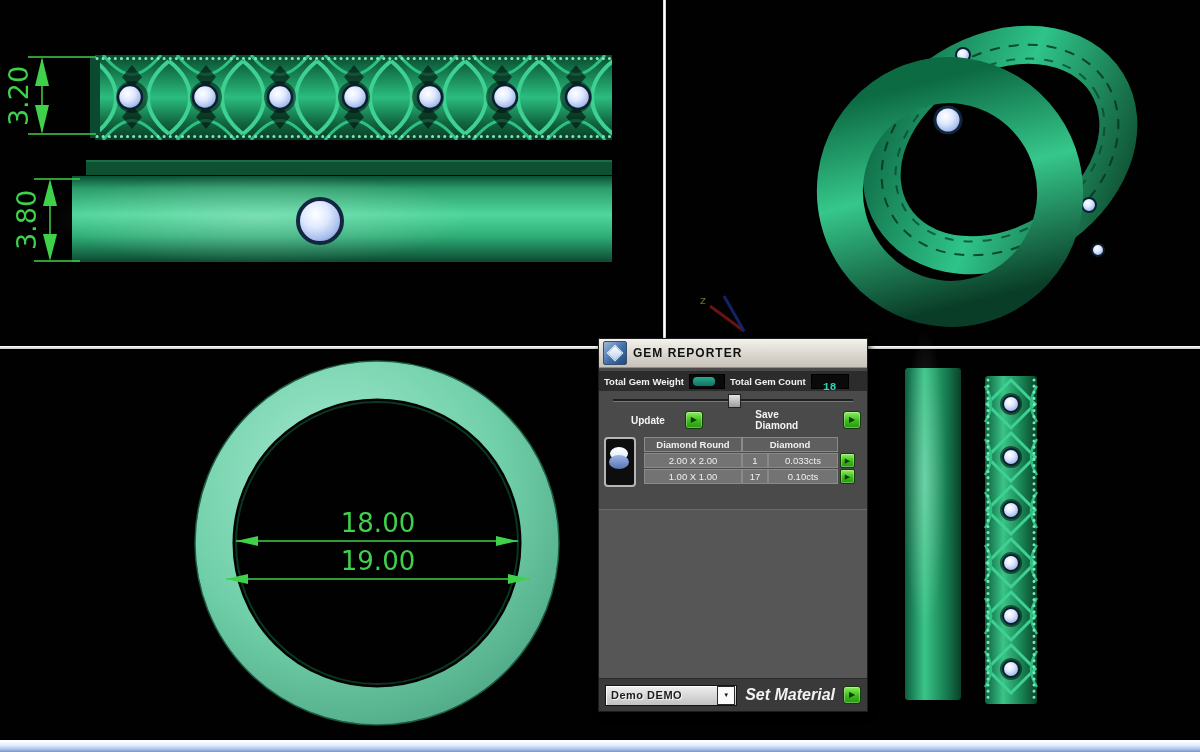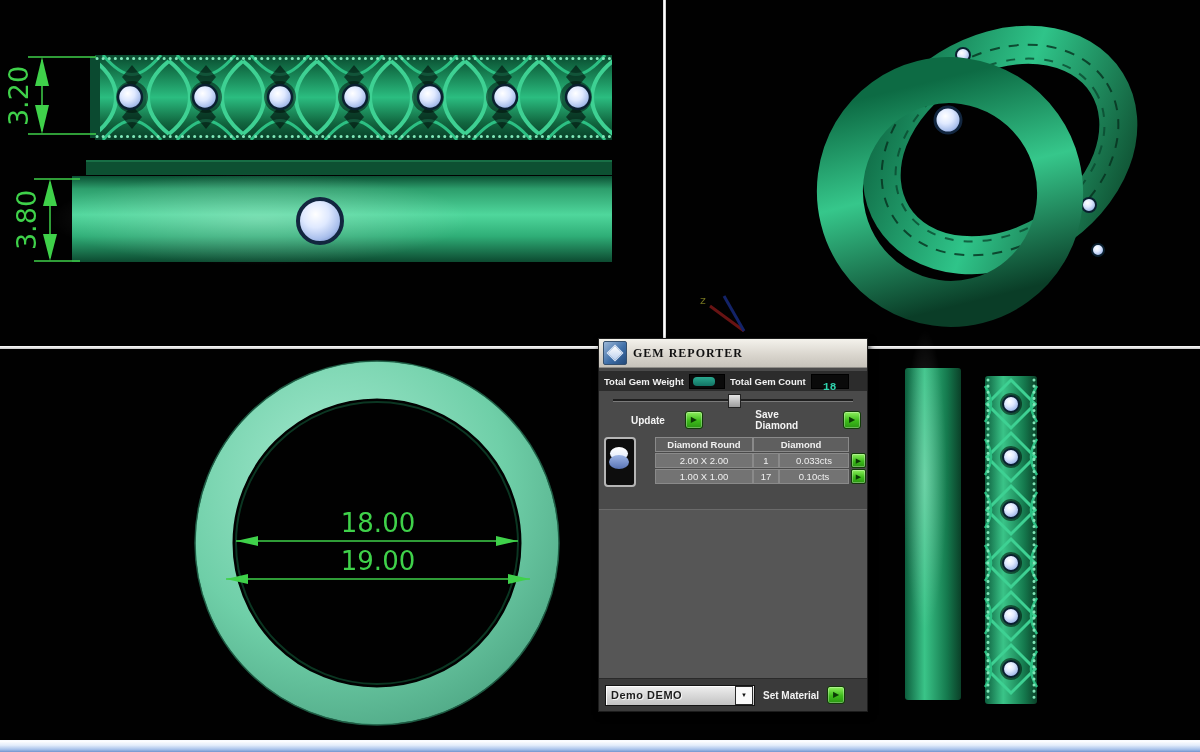--- a/index.html
+++ b/index.html
@@ -17,21 +17,21 @@
   
   .bottom-strip{position:absolute;left:0;top:740px;width:1200px;height:12px;z-index:5;
     background:linear-gradient(#ffffff,#e3edfb 35%,#a8c2ea 70%,#5d83c2 100%);
     border-top:1px solid #f8fbff;}
 
   
   .dialog{position:absolute;left:598px;top:338px;width:270px;height:374px;z-index:10;
     display:flex;flex-direction:column;background:#4a4a4a;border:1px solid #1c1c1c;
     box-shadow:2px 3px 6px rgba(0,0,0,.65);box-sizing:border-box;}
   .titlebar{height:28px;flex:0 0 28px;display:flex;align-items:center;gap:6px;padding:0 4px;
-    background:linear-gradient(#f4f2ec,#d8d4cc 60%,#c7c3bb);border-bottom:1px solid #8f8d88;font-family:Liberation Serif, serif;}
+    background:linear-gradient(#f4f2ec,#d8d4cc 60%,#c7c3bb);border-bottom:1px solid #8f8d88;}
   .titleicon{width:22px;height:22px;border-radius:2px;border:1px solid #35506e;
     background:linear-gradient(135deg,#9db8d8,#3f6fa8 55%,#244a7a);display:flex;align-items:center;justify-content:center;}
   .titleicon .gemglyph{width:10px;height:10px;background:linear-gradient(135deg,#ffffff,#bcd0ee);transform:rotate(45deg);border:1px solid #dfe9f8;}
   .titletext{font-size:12px;font-weight:bold;color:#111;letter-spacing:1px;}
 
   .totals{flex:0 0 20px;margin-top:3px;display:flex;align-items:center;gap:5px;padding:0 5px;background:#2c2c2c;}
   .tlabel{font-size:9.5px;font-weight:bold;color:#f2f2f2;white-space:nowrap;}
   .valbox{height:15px;background:#0a0a0a;border:1px solid #000;display:flex;align-items:center;padding:0 3px;box-sizing:border-box;}
   .valbox.weight{width:36px;}
   .teal-pill{width:22px;height:9px;border-radius:4px;background:linear-gradient(#2aa98f,#127263);}
@@ -44,42 +44,42 @@
     background:linear-gradient(#e4e4e4,#9c9c9c);}
 
   .btnrow{flex:0 0 22px;display:flex;align-items:center;gap:20px;padding:2px 6px 2px 32px;}
   .btnlabel{font-size:10px;font-weight:bold;color:#f4f4f4;}
   .gobtn{width:16px;height:16px;flex:0 0 16px;background:linear-gradient(#8ef05e,#3dbb1b 55%,#2a9712);
     border:1px solid #123b08;border-radius:3px;display:flex;align-items:center;justify-content:center;
     color:#0b3a05;font-size:8px;line-height:1;box-shadow:inset 0 0 0 1px rgba(255,255,255,.3);cursor:pointer;}
   .gobtn.mini{width:13px;height:13px;flex:0 0 13px;font-size:7px;border-radius:2px;}
   .sp1{width:18px;} .sp2{flex:1;}
 
-  .tablesec{flex:0 0 66px;display:flex;gap:19px;padding:4px 5px 0 5px;}
+  .tablesec{flex:0 0 66px;display:flex;gap:8px;padding:4px 5px 0 5px;}
   .gempic{width:28px;height:46px;flex:0 0 28px;border:2px solid #b5b5b5;border-radius:4px;background:#0d0d0d;position:relative;overflow:hidden;}
   .gempic .g1{position:absolute;left:4px;top:8px;width:18px;height:13px;border-radius:50%;background:linear-gradient(#ffffff,#dfe8fa);}
   .gempic .g2{position:absolute;left:3px;top:16px;width:20px;height:14px;border-radius:50%;background:linear-gradient(#9fb6e6,#5873b5);}
 
   .gemtable{flex:1;display:grid;grid-template-columns:98px 26px 70px 17px;grid-auto-rows:15px;row-gap:1px;column-gap:0;align-content:start;}
   .cell{border:1px solid #8a8a8a;display:flex;align-items:center;justify-content:center;
     font-size:9.5px;color:#f0f0f0;background:#737373;white-space:nowrap;overflow:hidden;}
   .cell.hdr{background:#5f5f5f;font-weight:bold;}
   .cell.span2{grid-column:2/4;text-align:center;}
   .btncell{border:none;background:transparent;display:flex;align-items:center;justify-content:flex-end;}
 
   .spacer{flex:1;background:#565656;margin-top:6px;border-top:1px solid #6a6a6a;}
 
   .matbar{flex:0 0 32px;display:flex;align-items:center;gap:8px;padding:0 6px;background:#3a3a3a;border-top:1px solid #2a2a2a;}
   .dropdown{width:150px;height:21px;display:flex;align-items:center;box-sizing:border-box;
     border:1px solid #141414;background:linear-gradient(#efefef,#c2c2c2);box-shadow:inset 1px 1px 0 #fff;cursor:pointer;gap:10px;}
   .ddtext{flex:1;font-size:11px;font-weight:bold;color:#1c1c1c;padding-left:5px;letter-spacing:.5px;
     text-shadow:1px 1px 0 rgba(255,255,255,.8);}
   .ddbtn{width:16px;height:17px;margin-right:1px;border:1px solid #2a2a2a;background:#fafafa;
     display:flex;align-items:center;justify-content:center;font-size:6px;color:#111;}
-  .matlabel{font-size:10px;font-weight:bold;color:#f2f2f2;white-space:nowrap;}
+  .matlabel{font-size:16px;font-weight:bold;font-style:italic;color:#f2f2f2;white-space:nowrap;}
 </style>
 </head>
 <body>
 
 <div id="stage">
 
   <svg width="1200" height="752" style="position:absolute;left:0;top:0;z-index:1;">
     <defs>
       <linearGradient id="bandGrad" x1="0" y1="0" x2="0" y2="1">
         <stop offset="0" stop-color="#0a4a2f"></stop>

